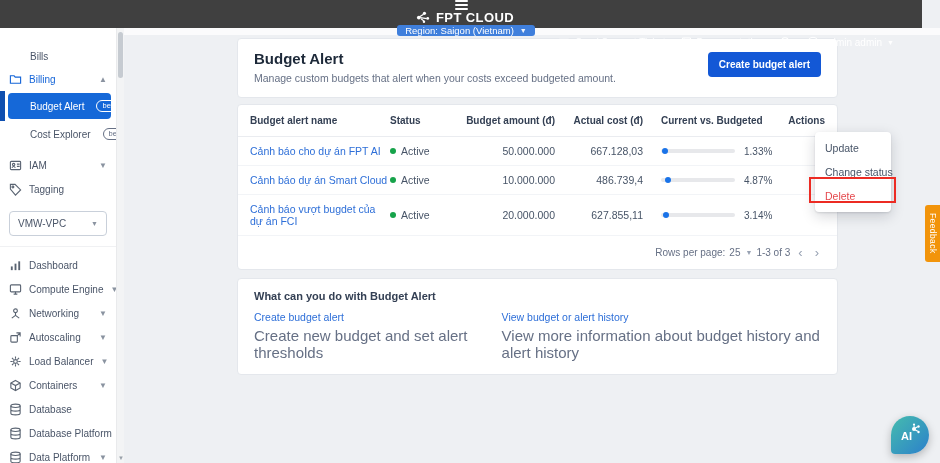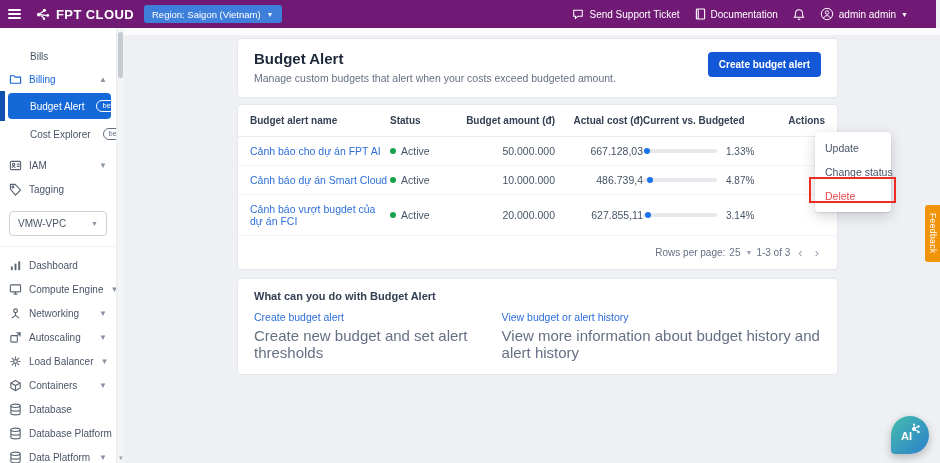--- a/index.html
+++ b/index.html
@@ -1,20 +1,20 @@
 <!DOCTYPE html>
 <html><head>
 <meta charset="utf-8">
 <style>
   * { margin:0; padding:0; box-sizing:border-box; }
   html,body { width:940px; height:463px; overflow:hidden; }
   body { font-family:"Liberation Sans","DejaVu Sans",sans-serif; background:#EEF0F3; position:relative; font-size:11px; color:#475467; }
 
   
-  .navbar { position:absolute; top:0; left:0; right:4px; height:28px; background:#701a75; display:flex; align-items:center; color:#fff; z-index:30; }
+  .navbar { position:absolute; top:0; left:0; right:18px; height:28px; background:#404040; display:flex; align-items:center; color:#fff; z-index:30;flex-direction:column; }
   .hamburger { width:28px; height:28px; display:flex; flex-direction:column; justify-content:center; align-items:center; gap:2.5px; cursor:pointer; }
   .hamburger span { width:13px; height:1.6px; background:#fff; border-radius:1px; }
   .logo { display:flex; align-items:center; gap:5px; margin-left:8px; }
   .logo-text { font-weight:700; font-size:13px; letter-spacing:.4px; white-space:nowrap; }
   .chip { background:#3F7FDC; border-radius:3px; height:18px; display:flex; align-items:center; gap:6px; padding:0 8px; font-size:9.5px; margin-left:10px; cursor:pointer; white-space:nowrap; }
   .chip .caret { font-size:7px; opacity:.9; }
   .nav-right { margin-left:auto; display:flex; align-items:center; gap:15px; padding-right:28px; font-size:10px;text-align:right; }
   .nav-link { display:flex; align-items:center; gap:5px; cursor:pointer; white-space:nowrap; }
   .nav-icon svg { display:block; }
   .user { display:flex; align-items:center; gap:5px; cursor:pointer; }
@@ -48,21 +48,21 @@
   .page-desc { font-size:10.5px; color:#667085; margin-top:5px; }
   .create-btn { position:absolute; right:16px; top:13px; background:#1358D6; color:#fff; border:none; border-radius:4px; font-size:10px; font-weight:700; padding:7px 11px; cursor:pointer; font-family:inherit; }
 
   .table-card { margin-top:6px; }
   .t-head { display:flex; align-items:center; padding:10px 12px; border-bottom:1px solid #EAECF0; font-size:10px; font-weight:700; color:#344054; }
   .t-row { display:flex; align-items:center; padding:8px 12px; border-bottom:1px solid #F2F4F7; font-size:10.5px; }
   .c-name { flex:1; min-width:0; }
   .c-status { width:75px; }
   .c-budget { width:90px; text-align:right; }
   .c-actual { width:88px; text-align:right; }
-  .c-current { width:140px; display:flex; align-items:center; }
+  .c-current { width:140px; padding-left:18px; display:flex; align-items:center; }
   .c-actions { width:42px; text-align:right; }
   .row-link { color:#2E6FD8; cursor:pointer; text-decoration:none; }
   .status { display:flex; align-items:center; gap:5px; color:#475467; }
   .dot { width:6px; height:6px; border-radius:50%; background:#16A34A; flex:none; }
   .bar { width:74px; height:4px; background:#E7E8EB; border-radius:2px; position:relative; flex:none; }
   .bar-dot { position:absolute; top:-1px; left:0; width:6px; height:6px; border-radius:50%; background:#1A73E8; }
   .pct { margin-left:9px; color:#475467; font-size:10px; }
   .t-foot { display:flex; align-items:center; justify-content:flex-end; gap:4px; padding:9px 14px; font-size:10px; color:#667085; }
   .rpp { display:flex; align-items:center; gap:5px; cursor:pointer; }
   .pg-chev { color:#98A2B3; font-size:13px; cursor:default; padding:0 4px; }

